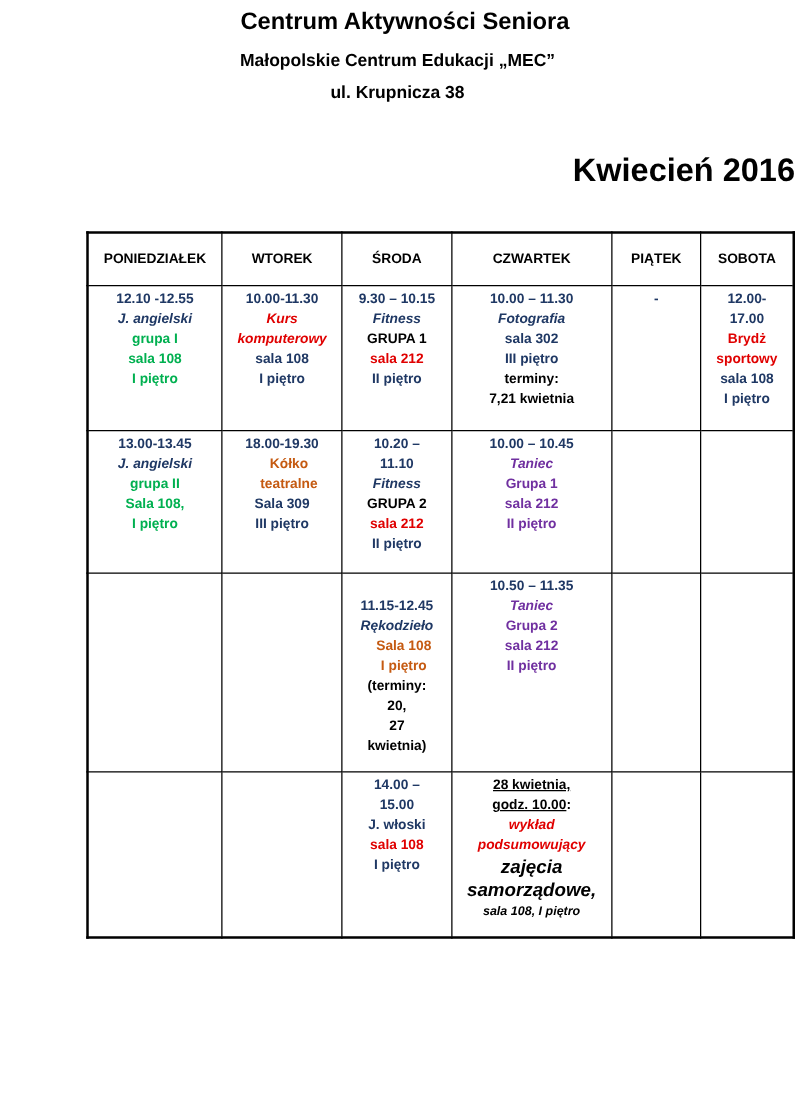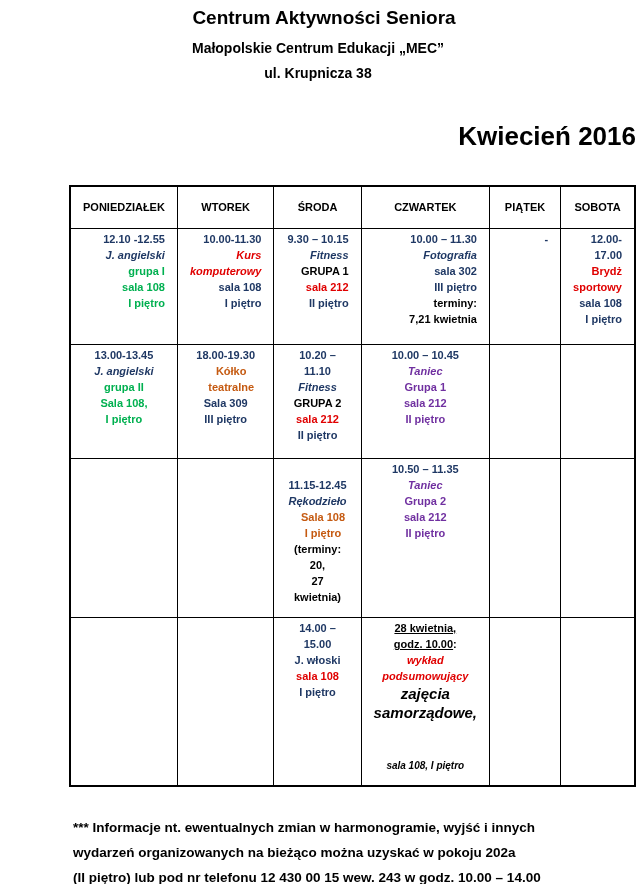--- a/index.html
+++ b/index.html
@@ -40,29 +40,29 @@
     text-align: center;
     overflow: hidden;
   }
   .schedule th {
     height: 17px;
     font-size: 11px;
     line-height: 17px;
     font-weight: bold;
     color: #000;
   }
-  .schedule tbody tr:nth-child(1) td { height: 101px; text-align: right; }
+  .schedule tbody tr:nth-child(1) td { height: 101px; }
   .schedule tbody tr:nth-child(2) td { height: 99px; }
   .schedule tbody tr:nth-child(3) td { height: 115px; }
   .schedule tbody tr:nth-child(4) td { height: 113px; }
   .schedule td { padding-top: 2px; }
 
   .line { font-size: 11px; line-height: 16px; font-weight: bold; }
   .line.sz-lg { font-size: 15px; line-height: 19px; }
-  .line.sz-sm { font-size: 10px; line-height: 15px; margin-top: 36px; }
+  .line.sz-sm { font-size: 10px; line-height: 15px; }
   .it { font-style: italic; }
   .un { text-decoration: underline; }
   .c-navy   { color: var(--c-navy, #1F3864); }
   .c-green  { color: var(--c-green, #00B050); }
   .c-red    { color: var(--c-red, #E00000); }
   .c-orange { color: var(--c-orange, #C55A11); margin-left: 11px; }
   .c-purple { color: var(--c-purple, #7030A0); text-align: center; }
   .c-black  { color: var(--c-black, #000000); }
 
   .doc-footer {
@@ -218,19 +218,14 @@
             <div class="line sz-lg"><span class="c-black it">zajęcia</span></div>
             <div class="line sz-lg"><span class="c-black it">samorządowe,</span></div>
             <div class="line sz-sm"><span class="c-black it">sala 108, I piętro</span></div>
           </td>
           <td></td>
           <td></td>
         </tr>
       </tbody>
   </table>
 
-  <div class="doc-footer">
-    <div>*** Informacje nt. ewentualnych zmian w harmonogramie, wyjść i innych</div>
-    <div>wydarzeń organizowanych na bieżąco można uzyskać w pokoju 202a</div>
-    <div>(II piętro) lub pod nr telefonu 12 430 00 15 wew. 243 w godz. 10.00 – 14.00</div>
-  </div>
 
 </div>
 
 </body></html>

